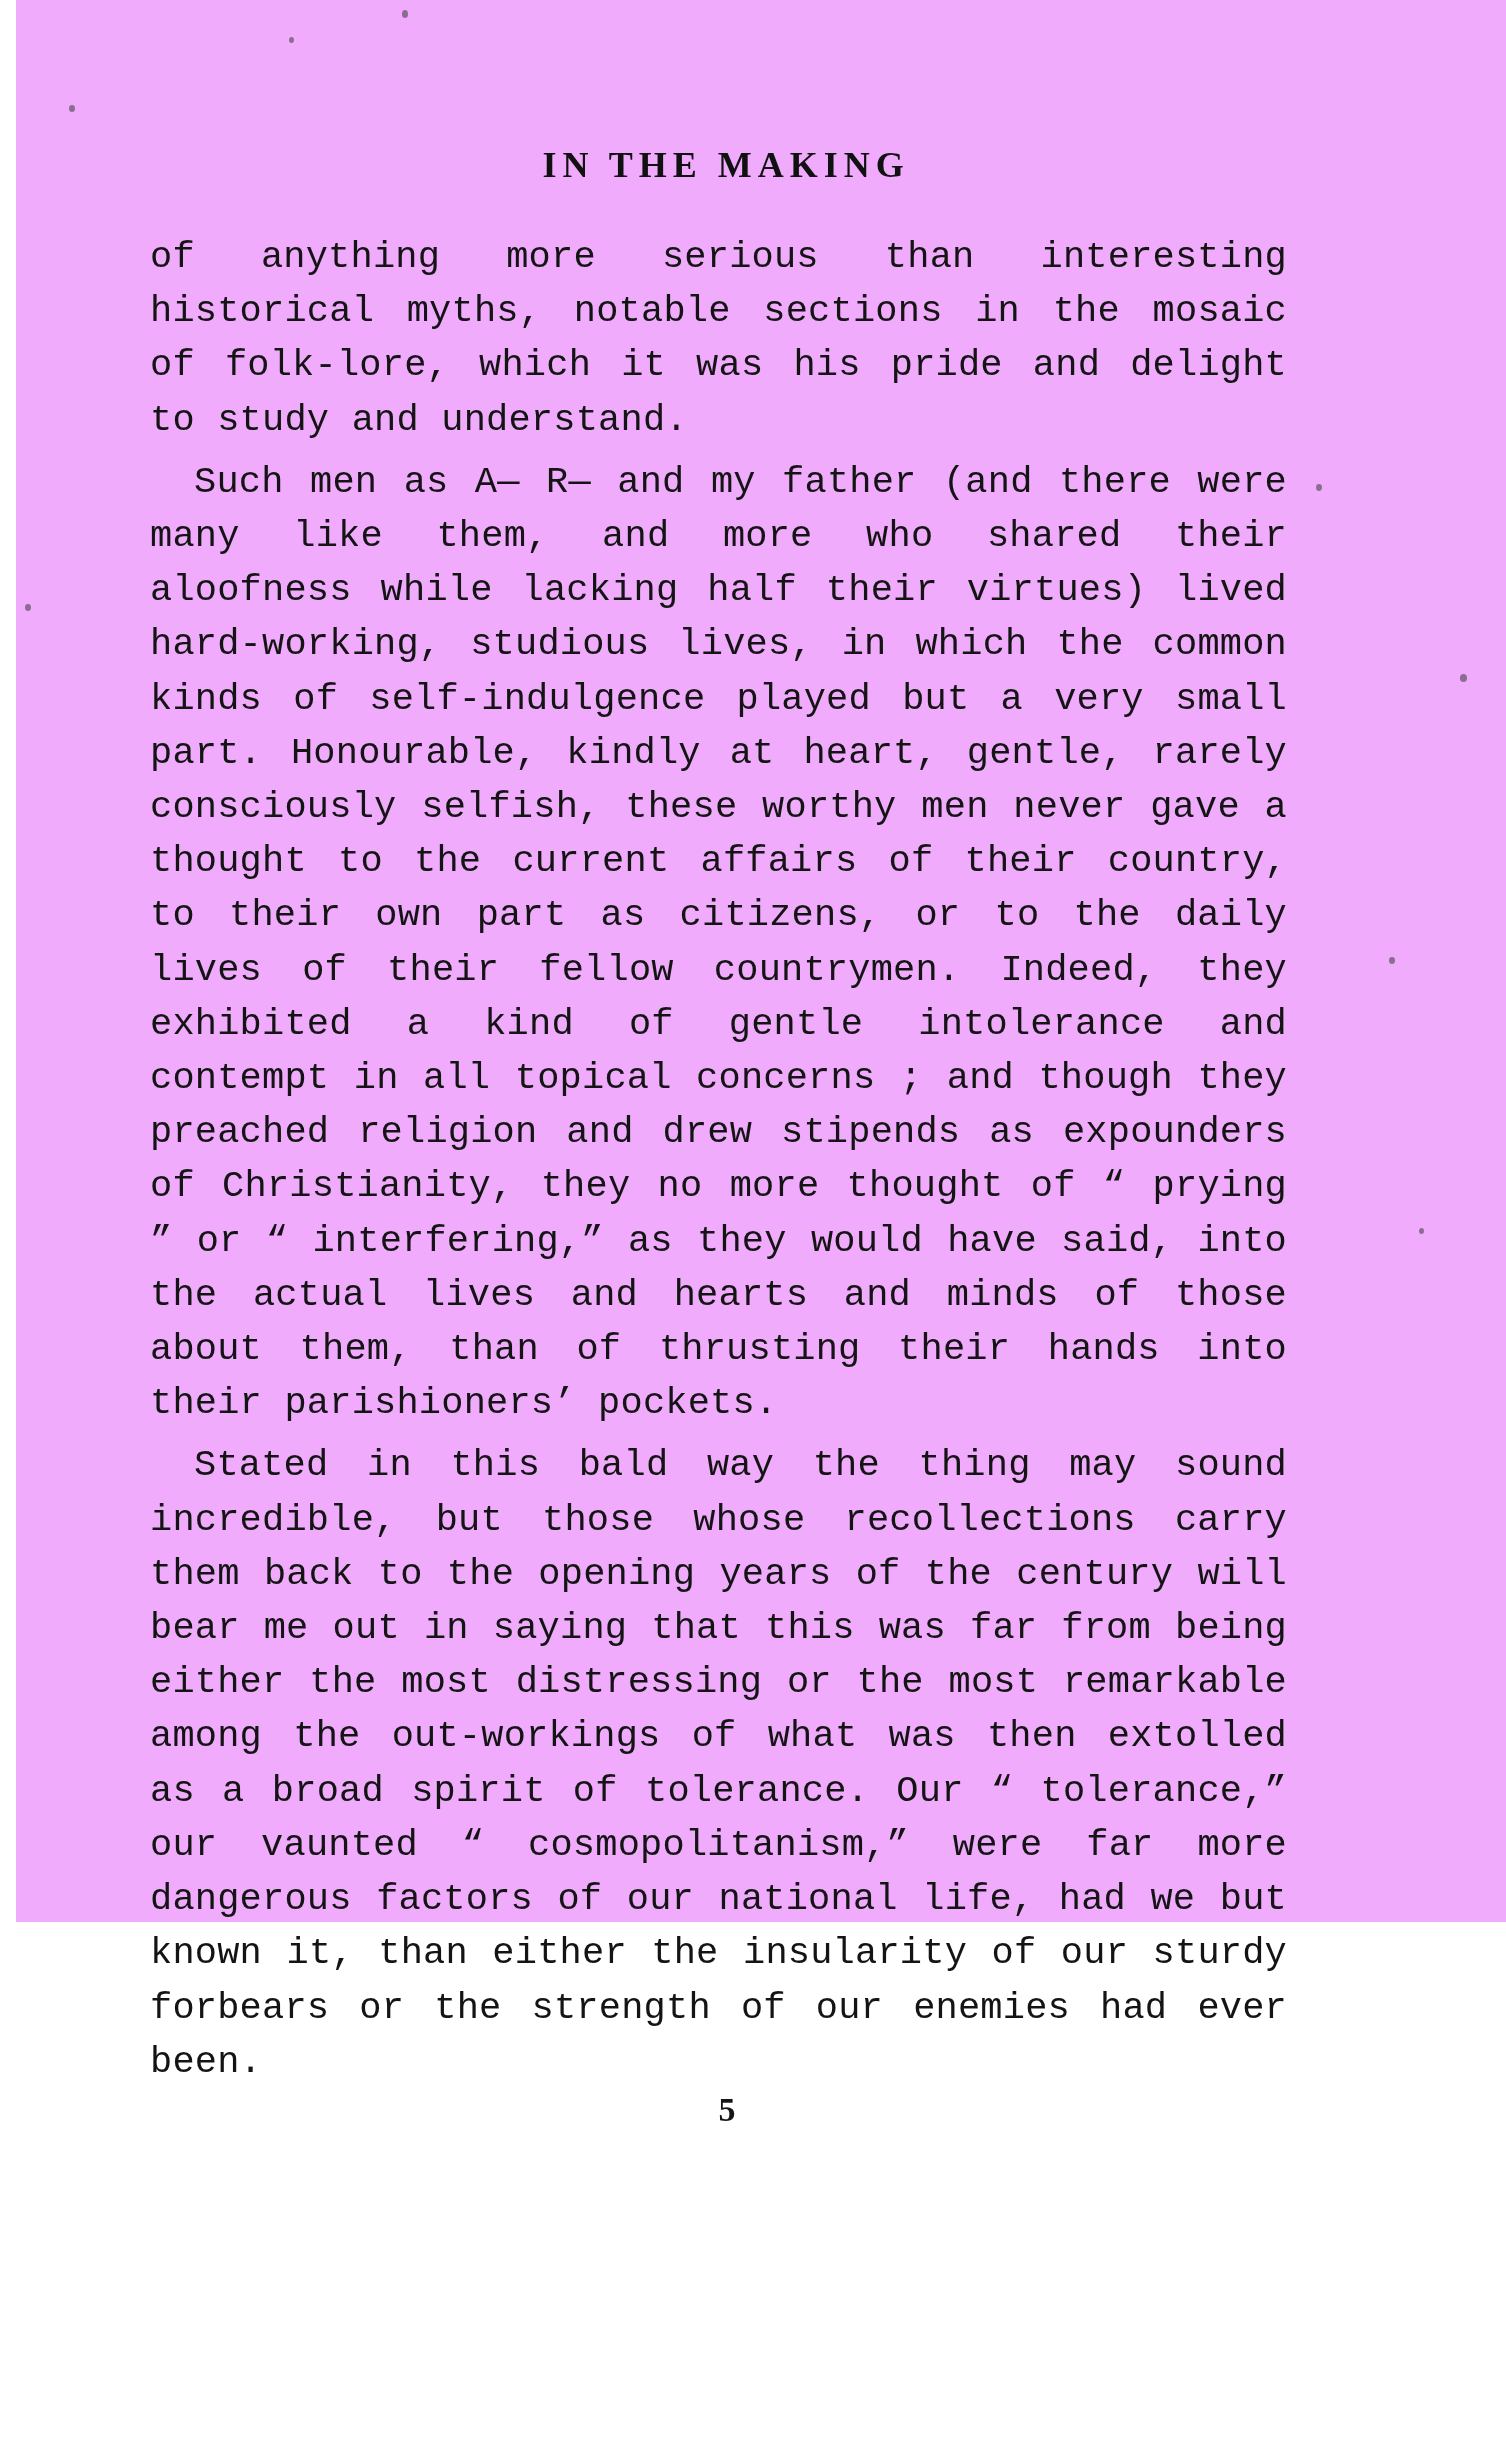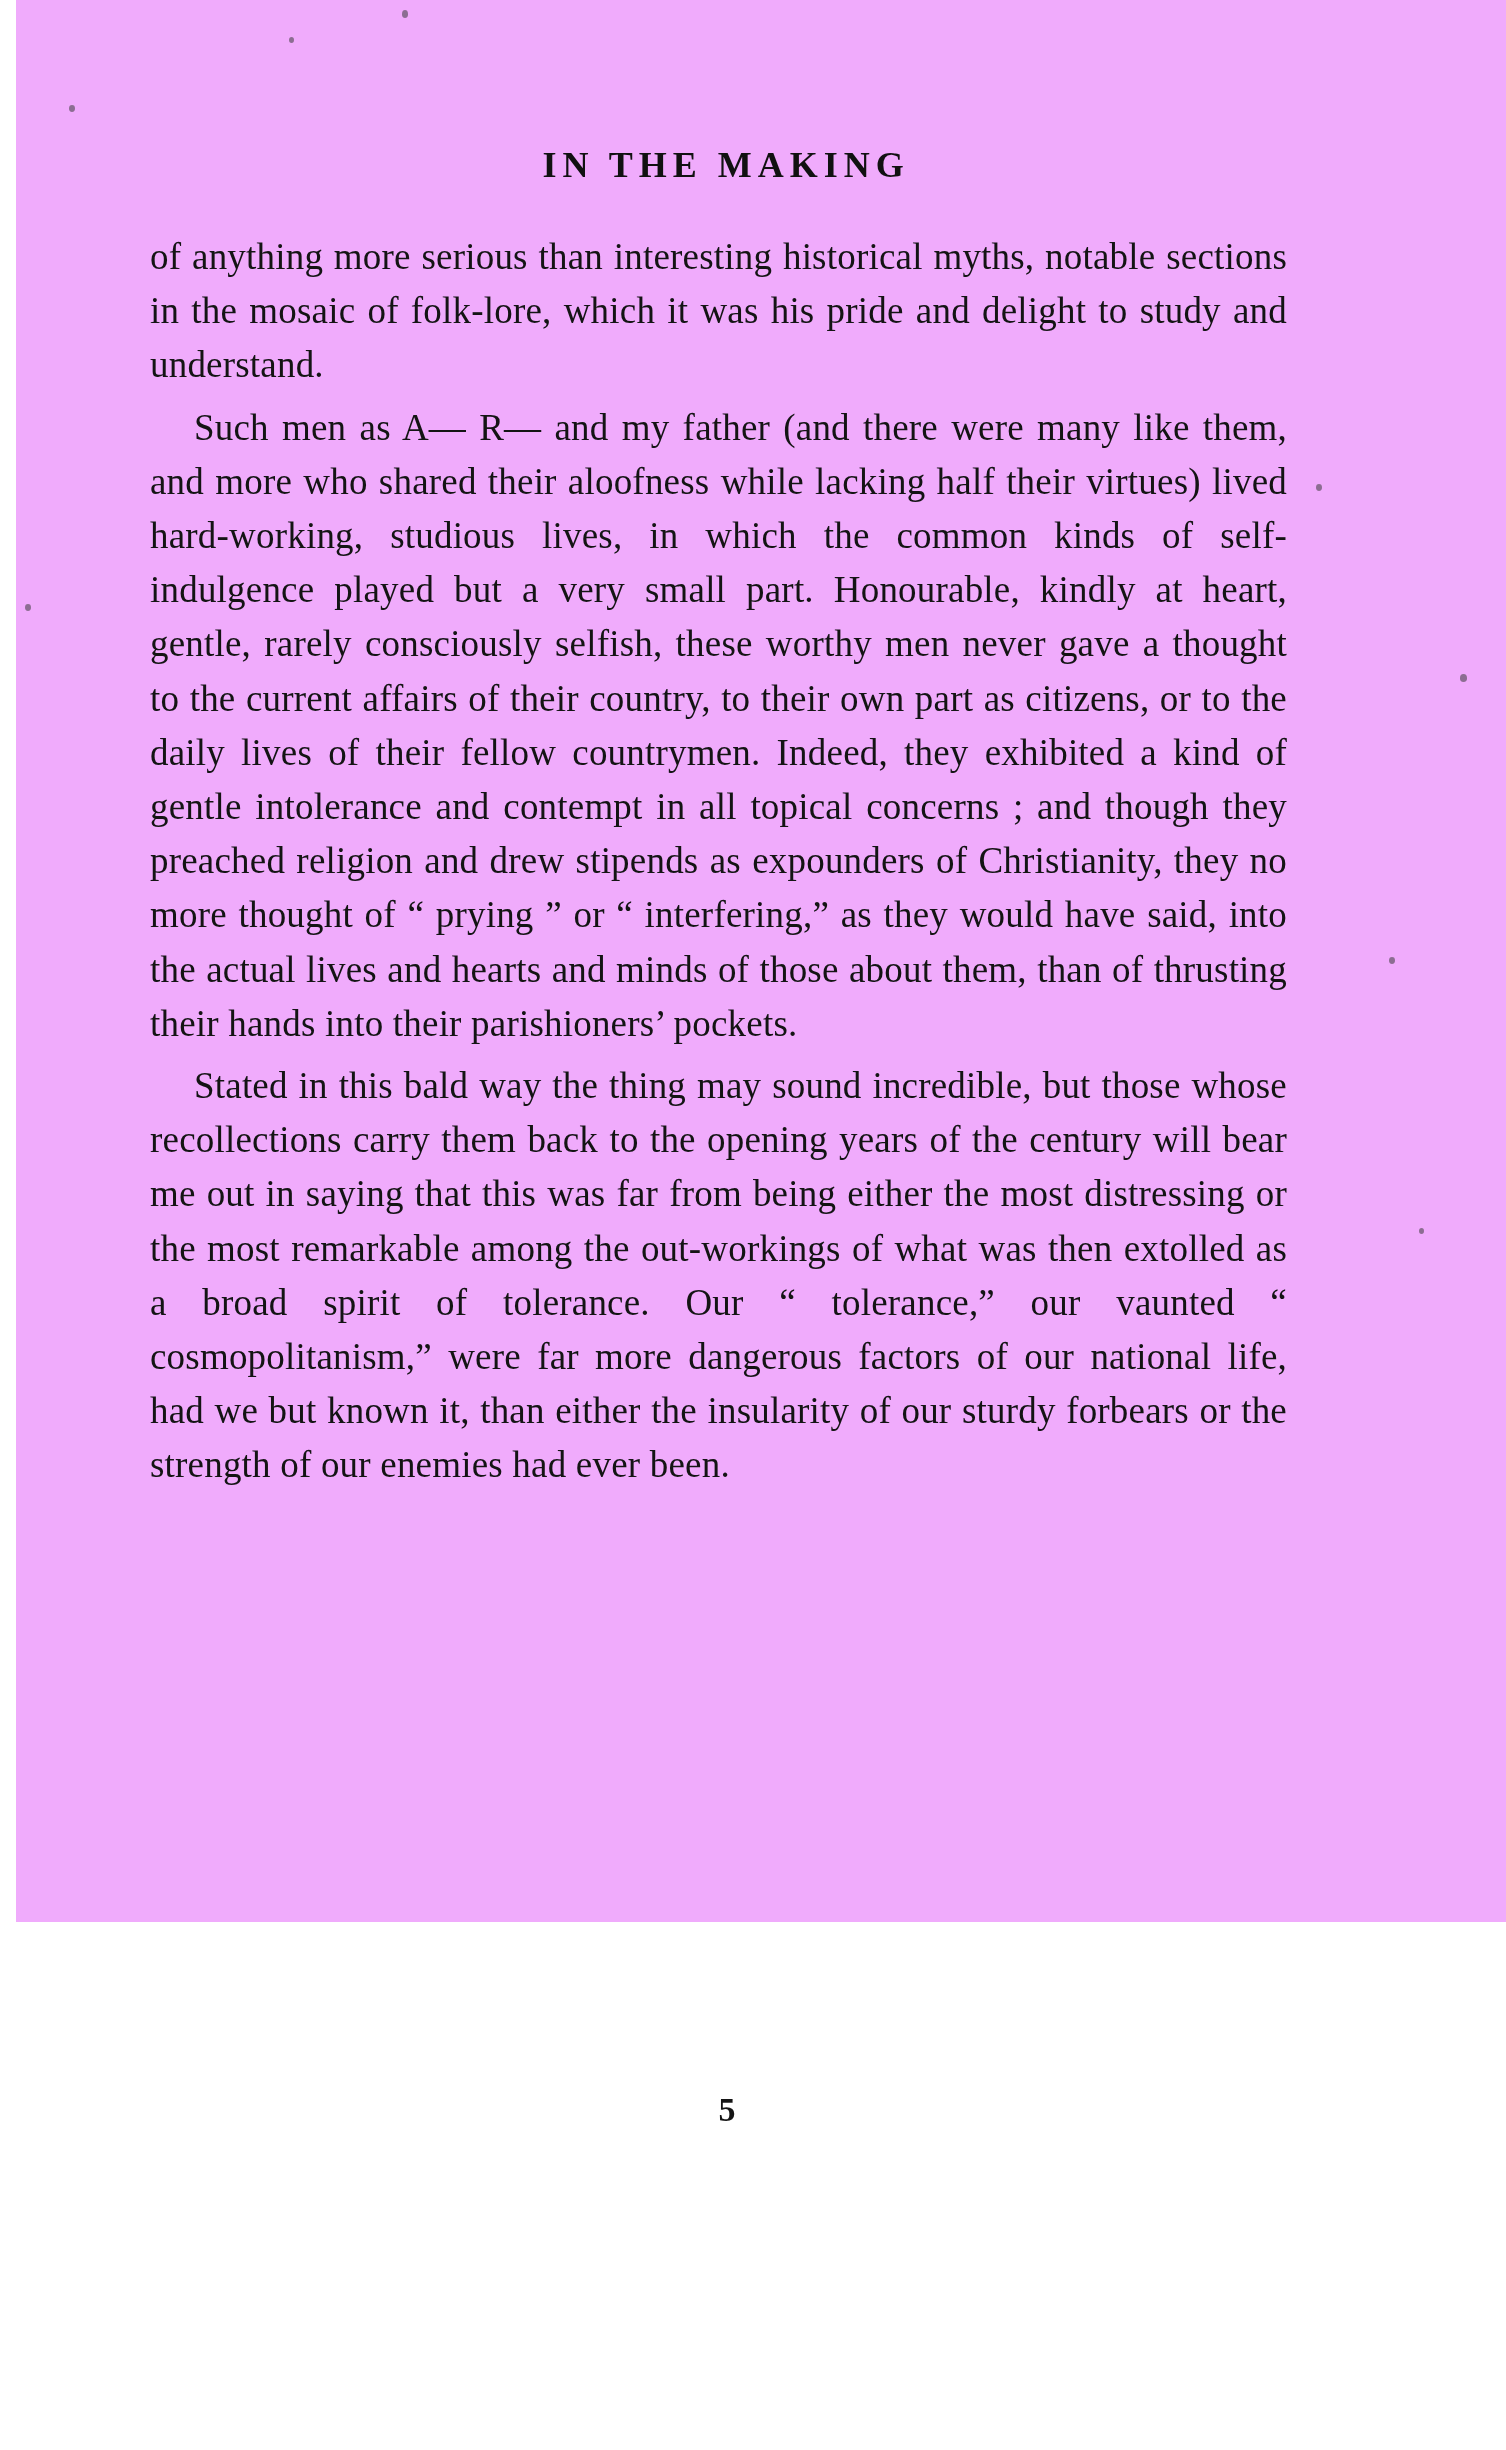--- a/index.html
+++ b/index.html
@@ -39,20 +39,21 @@
     color: #111;
   }
   .para {
     font-size: 37px;
     line-height: 1.465;
     text-align: justify;
     text-justify: inter-word;
     margin: 0;
     color: #141414;
     letter-spacing: 0.2px;
+    font-family: Liberation Mono, monospace;
   }
   .para + .para {
     text-indent: 44px;
     margin-top: 8px;
   }
   .folio {
     position: absolute;
     left: 134px;
     top: 2091px;
     width: 1137px;

